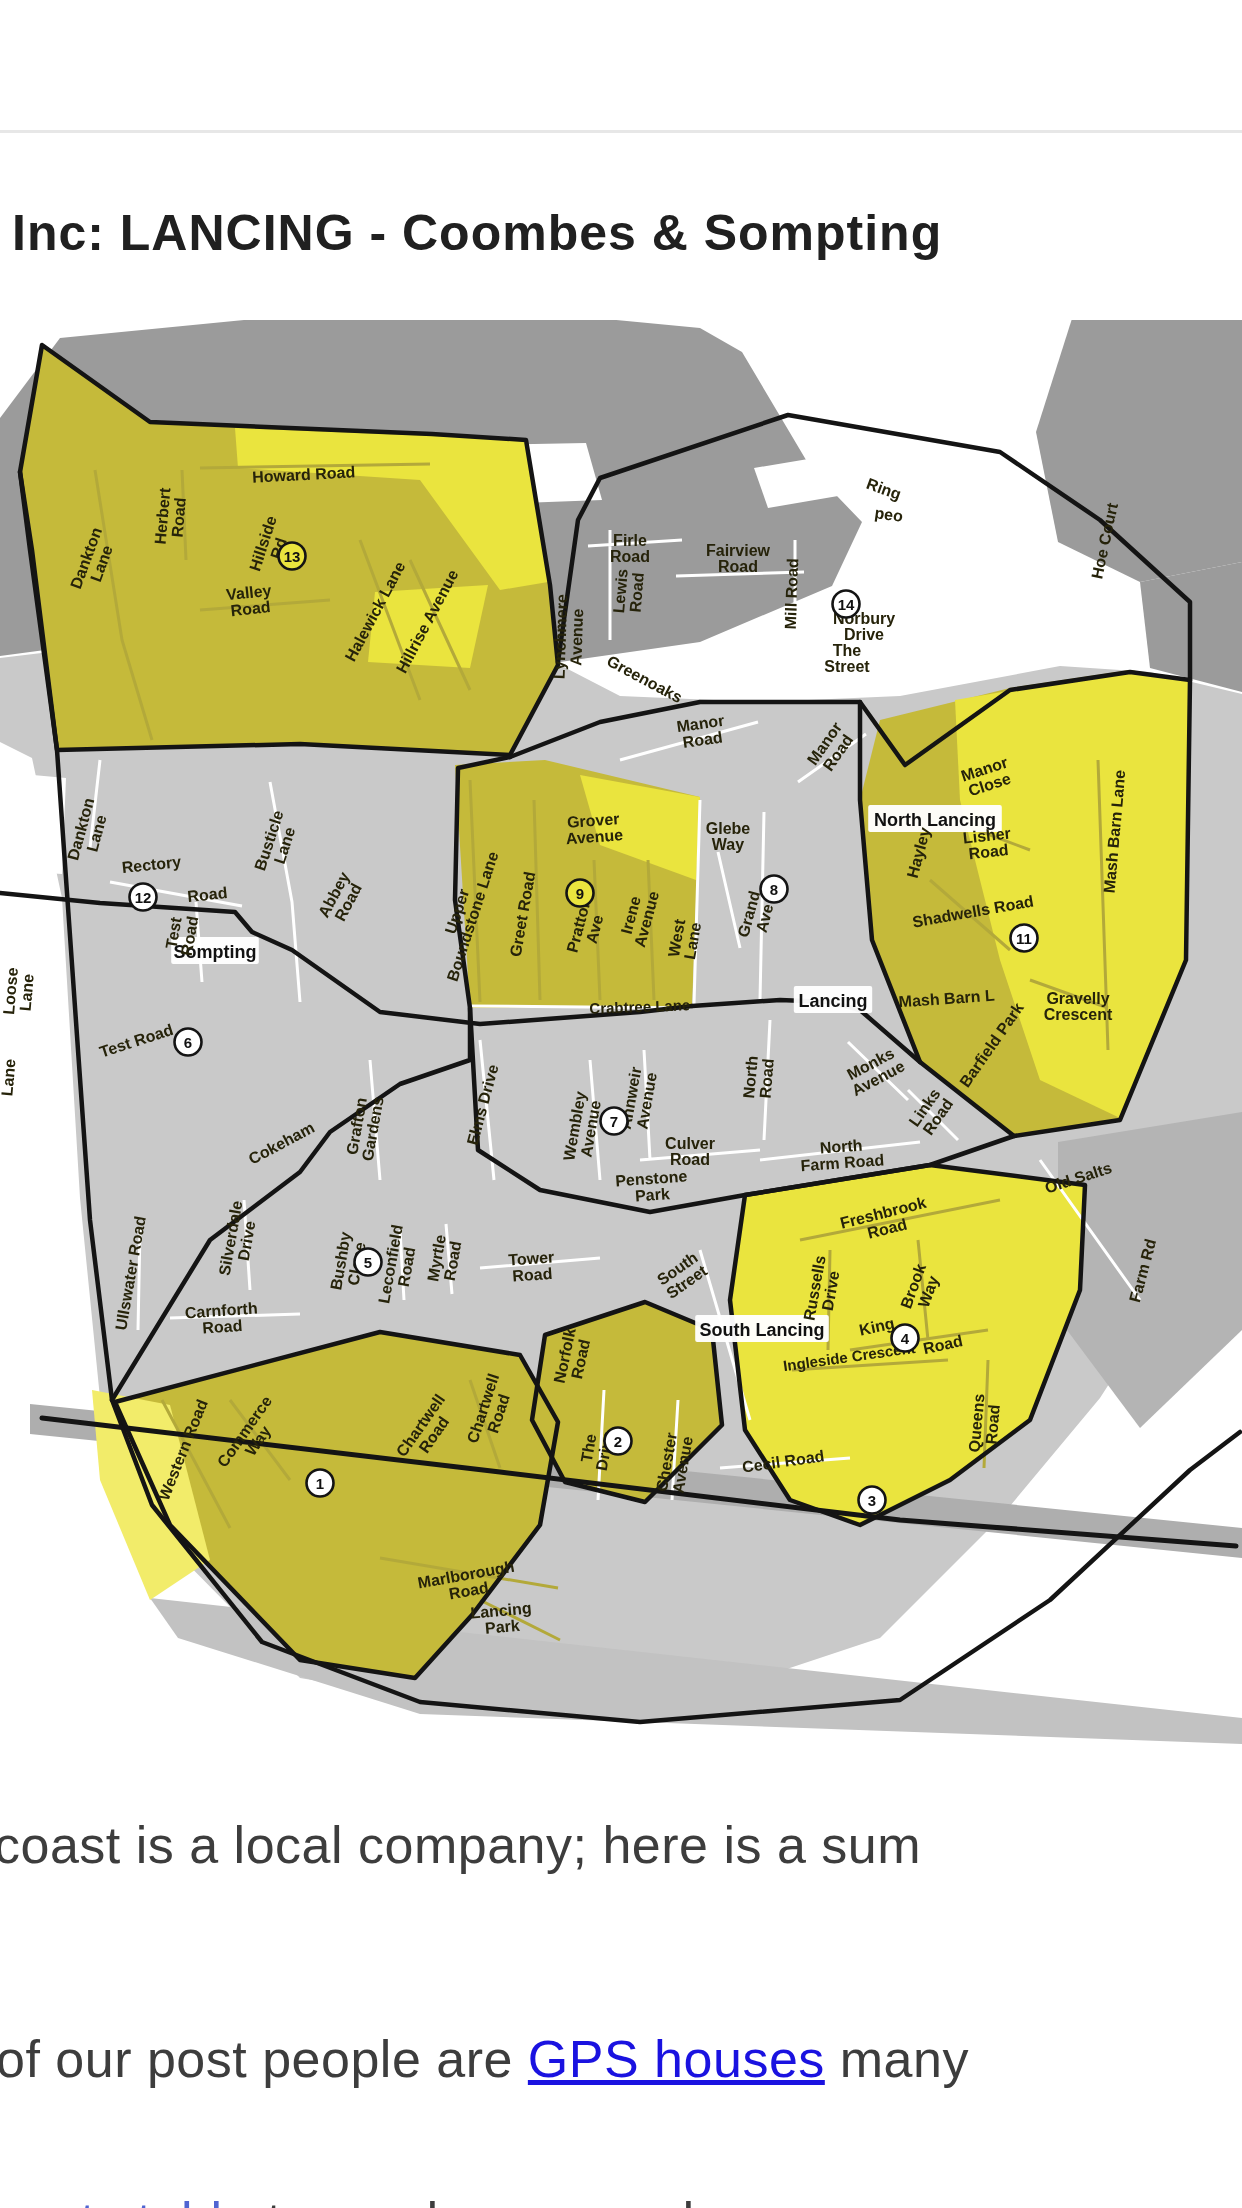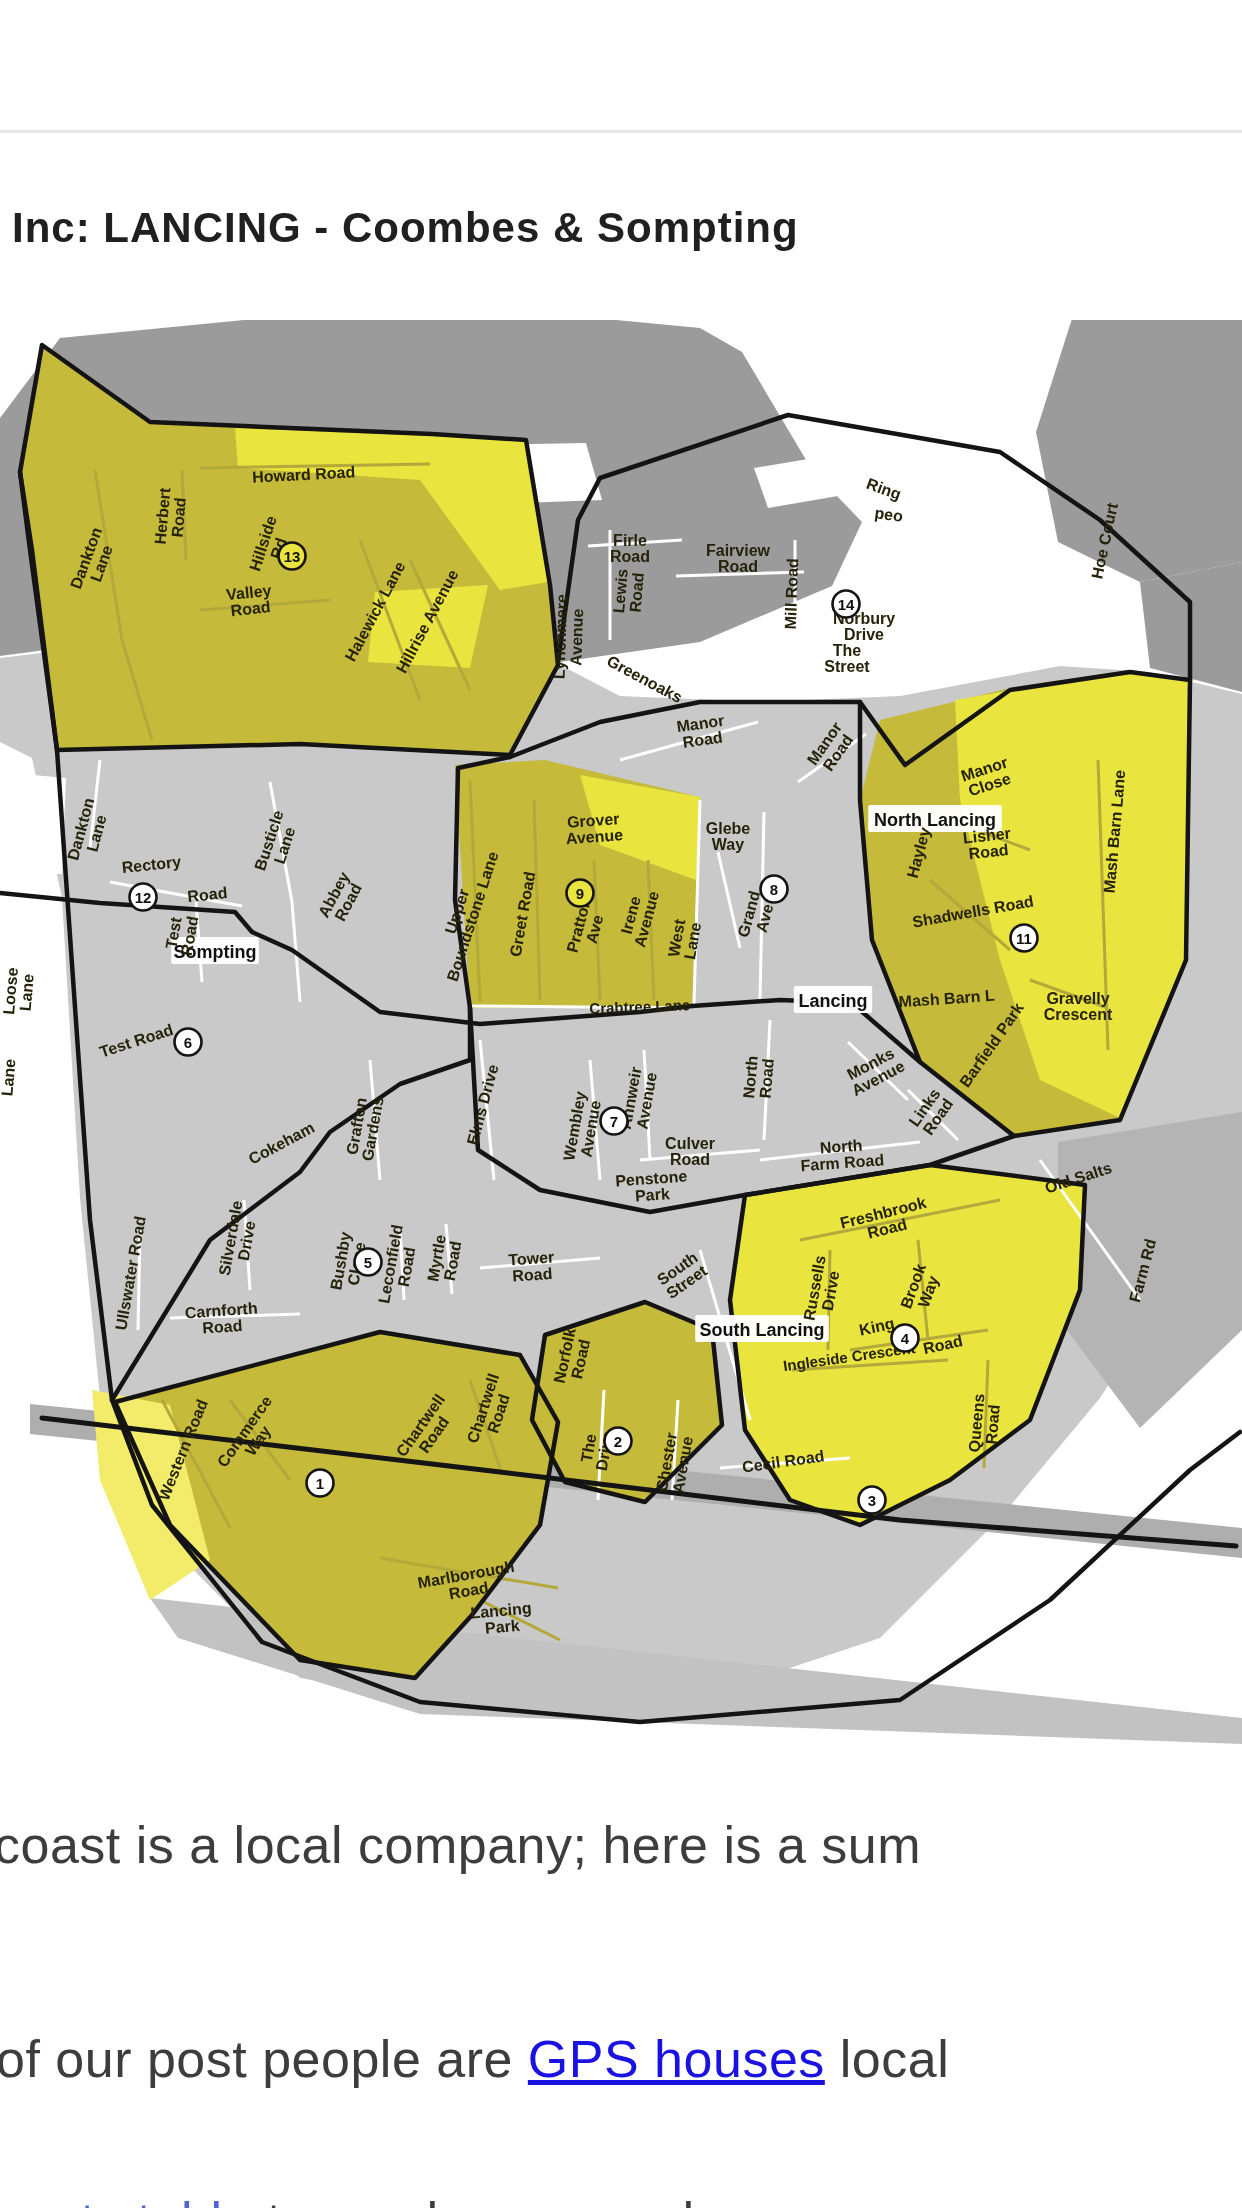--- a/index.html
+++ b/index.html
@@ -1,19 +1,19 @@
 <!DOCTYPE html>
 <html style="--zone-olive: #c5ba3a; --zone-bright: #eae43e; --zone-pale: #f2ec6a; --land-dark: #9b9b9b; --land-light: #c9c9c9; --border: #141414; --link-blue: #1a12e0; --link-blue-light: #5064d2; --text-dark: #3d3d3d;"><head>
 <meta charset="utf-8">
 <style>
   html,body{margin:0;padding:0;}
   body{width:1242px;height:2208px;overflow:hidden;background:#fff;position:relative;
        font-family:"Liberation Sans",sans-serif;}
   .topline{position:absolute;left:0;top:130px;width:1242px;height:3px;background:#e7e7e7;}
-  .title{position:absolute;left:12px;top:204px;font-size:42px;font-weight:bold;
+  .title{position:absolute;left:12px;top:204px;font-size:50px;font-weight:bold;
          color:#202020;letter-spacing:1px;white-space:nowrap;}
   #map-svg{position:absolute;left:0;top:320px;}
   .para{position:absolute;white-space:nowrap;color:var(--text-dark);font-size:52px;
         letter-spacing:.5px;line-height:78px;}
   .p1{left:-6px;top:1806px;}
   .p1 .l2{margin-left:16px;}
   .p2{left:-4px;top:2020px;}
   .p3{left:-8px;top:2182px;}
   a.gps{color:var(--link-blue);text-decoration:underline;}
   .blue2{color:var(--link-blue-light);}
@@ -406,15 +406,15 @@
         <circle r="13.5" fill="#ffffff" stroke="#141414" stroke-width="2.6"></circle>
         <text text-anchor="middle" dy="5.5" font-size="15" font-weight="bold" fill="#111">14</text>
       </g>
     </g>
 </svg>
 
 <div class="para p1">
   <div class="l1">coast is a local company;  here is a sum</div>
 </div>
 
-<div class="para p2"><span>of our post people are </span><a class="gps" href="#">GPS houses</a><span> local</span></div>
+<div class="para p2"><span>of our post people are </span><a class="gps" href="#">GPS houses</a><span> many</span></div>
 
 <div class="para p3"><span class="blue2">ounts table</span><span> to see how many houses are</span></div>
 
 </body></html>

